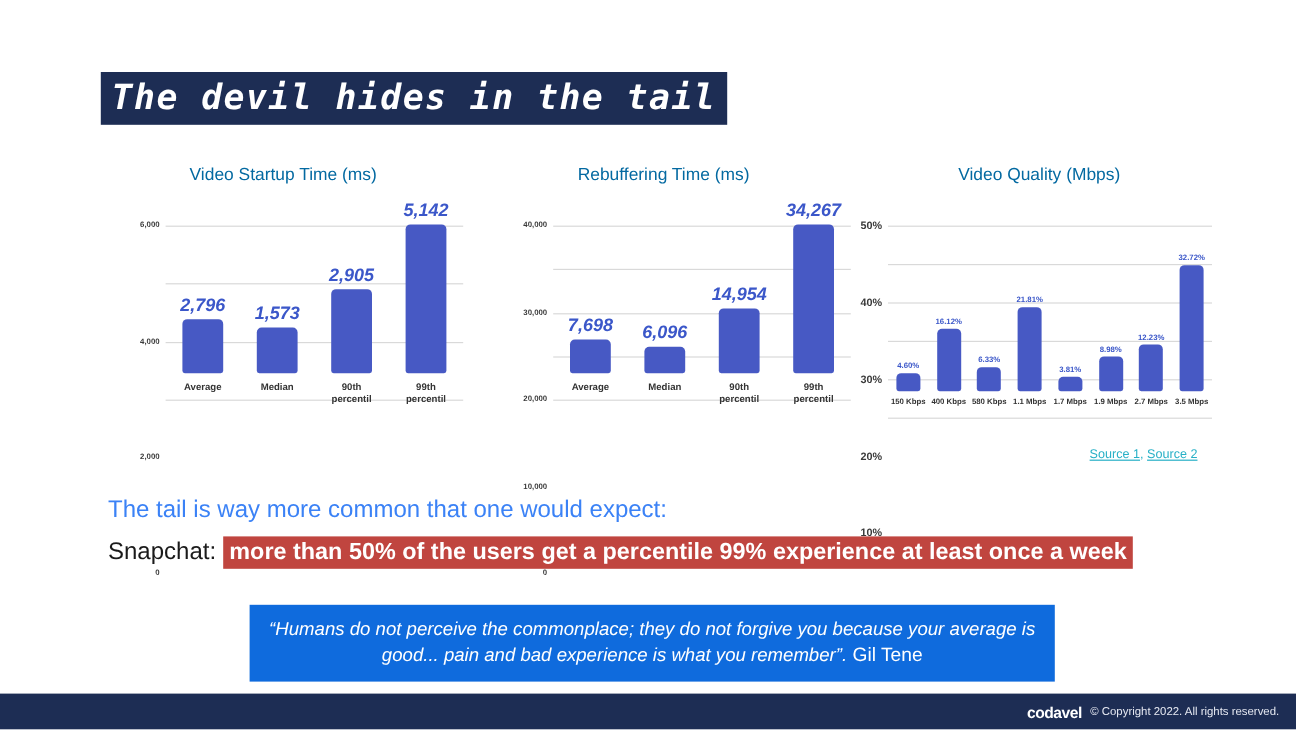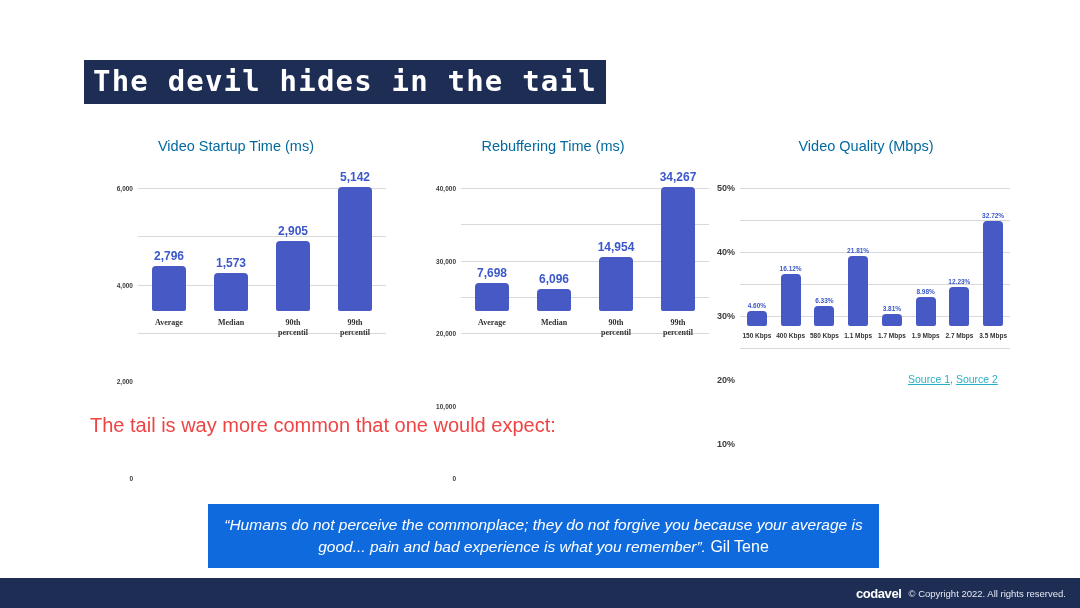--- a/index.html
+++ b/index.html
@@ -5,21 +5,21 @@
   * { box-sizing: border-box; margin: 0; padding: 0; }
   html, body {
     width: 1080px; height: 608px;
     background: #ffffff;
     font-family: "Liberation Sans", sans-serif;
     overflow: hidden;
   }
   .slide { position: relative; width: 1080px; height: 608px; background: #fff; }
 
   
-  .title-wrap { position: absolute; left: 84px; top: 60px; }
+  .title-wrap { position: absolute; left: 84px; top: 60px; font-style: italic; }
   .title {
     display: inline-block;
     background: #1d2d54;
     color: #ffffff;
     font-family: "DejaVu Sans Mono", "Liberation Mono", monospace;
     font-weight: bold;
     font-size: 29px;
     letter-spacing: 1.2px;
     padding: 6px 9px 8px 9px;
     line-height: 1.05;
@@ -58,39 +58,39 @@
   .bar-val {
     position: absolute; left: 50%; transform: translateX(-50%);
     color: #3b57c9; font-weight: bold; white-space: nowrap;
   }
   .xlab {
     position: absolute; left: 50%; transform: translateX(-50%);
     text-align: center; color: #333; font-weight: bold; white-space: nowrap;
   }
 
   
-  .big .bar-val { font-size: 12px; }
-  .big .xlab { font-size: 8px; line-height: 1.25; font-family: Liberation Serif, serif; }
+  .big .bar-val { font-size: 15px; font-style: italic; }
+  .big .xlab { font-size: 8px; line-height: 1.25; }
   
   .small .bar-val { font-size: 6.5px; }
   .small .xlab { font-size: 6.5px; }
   .small .ytick { font-size: 9px; }
 
   
   .sources {
     position: absolute; left: 908px; top: 373px;
     font-size: 10.5px; color: #27b0c6;
   }
   .sources a { color: #27b0c6; }
   .sources span.sep { color: #27b0c6; }
 
   
   .body-line1 {
     position: absolute; left: 90px; top: 414px;
-    font-size: 20px; color: #ef4444;
+    font-size: 20px; color: #3b82f6;
   }
   .body-line2 {
     position: absolute; left: 90px; top: 447px;
     font-size: 20px; color: #1a1a1a;
     display: flex; align-items: baseline;
   }
   .hl-red {
     background: #c0453f; color: #ffffff; font-weight: bold;
     padding: 2px 5px 3px 5px; margin-left: 6px;
     font-size: 19.5px; line-height: 1.15;
@@ -274,20 +274,24 @@
         </div>
     </div>
   </div>
 
   <div class="sources">
     <a href="#">Source 1</a><span class="sep">,</span>
     <a href="#">Source 2</a>
   </div>
 
   <div class="body-line1">The tail is way more common that one would expect:</div>
+  <div class="body-line2">
+    <span>Snapchat:</span>
+    <span class="hl-red">more than 50% of the users get a percentile 99% experience at least once a week</span>
+  </div>
 
   <div class="quote">
     <div>
       <span class="quote-text">“Humans do not perceive the commonplace; they do not forgive you because your average is good... pain and bad experience is what you remember”.</span>
       <span class="quote-author">Gil Tene</span>
     </div>
   </div>
 
   <div class="footer">
     <span class="brand">codavel</span>

